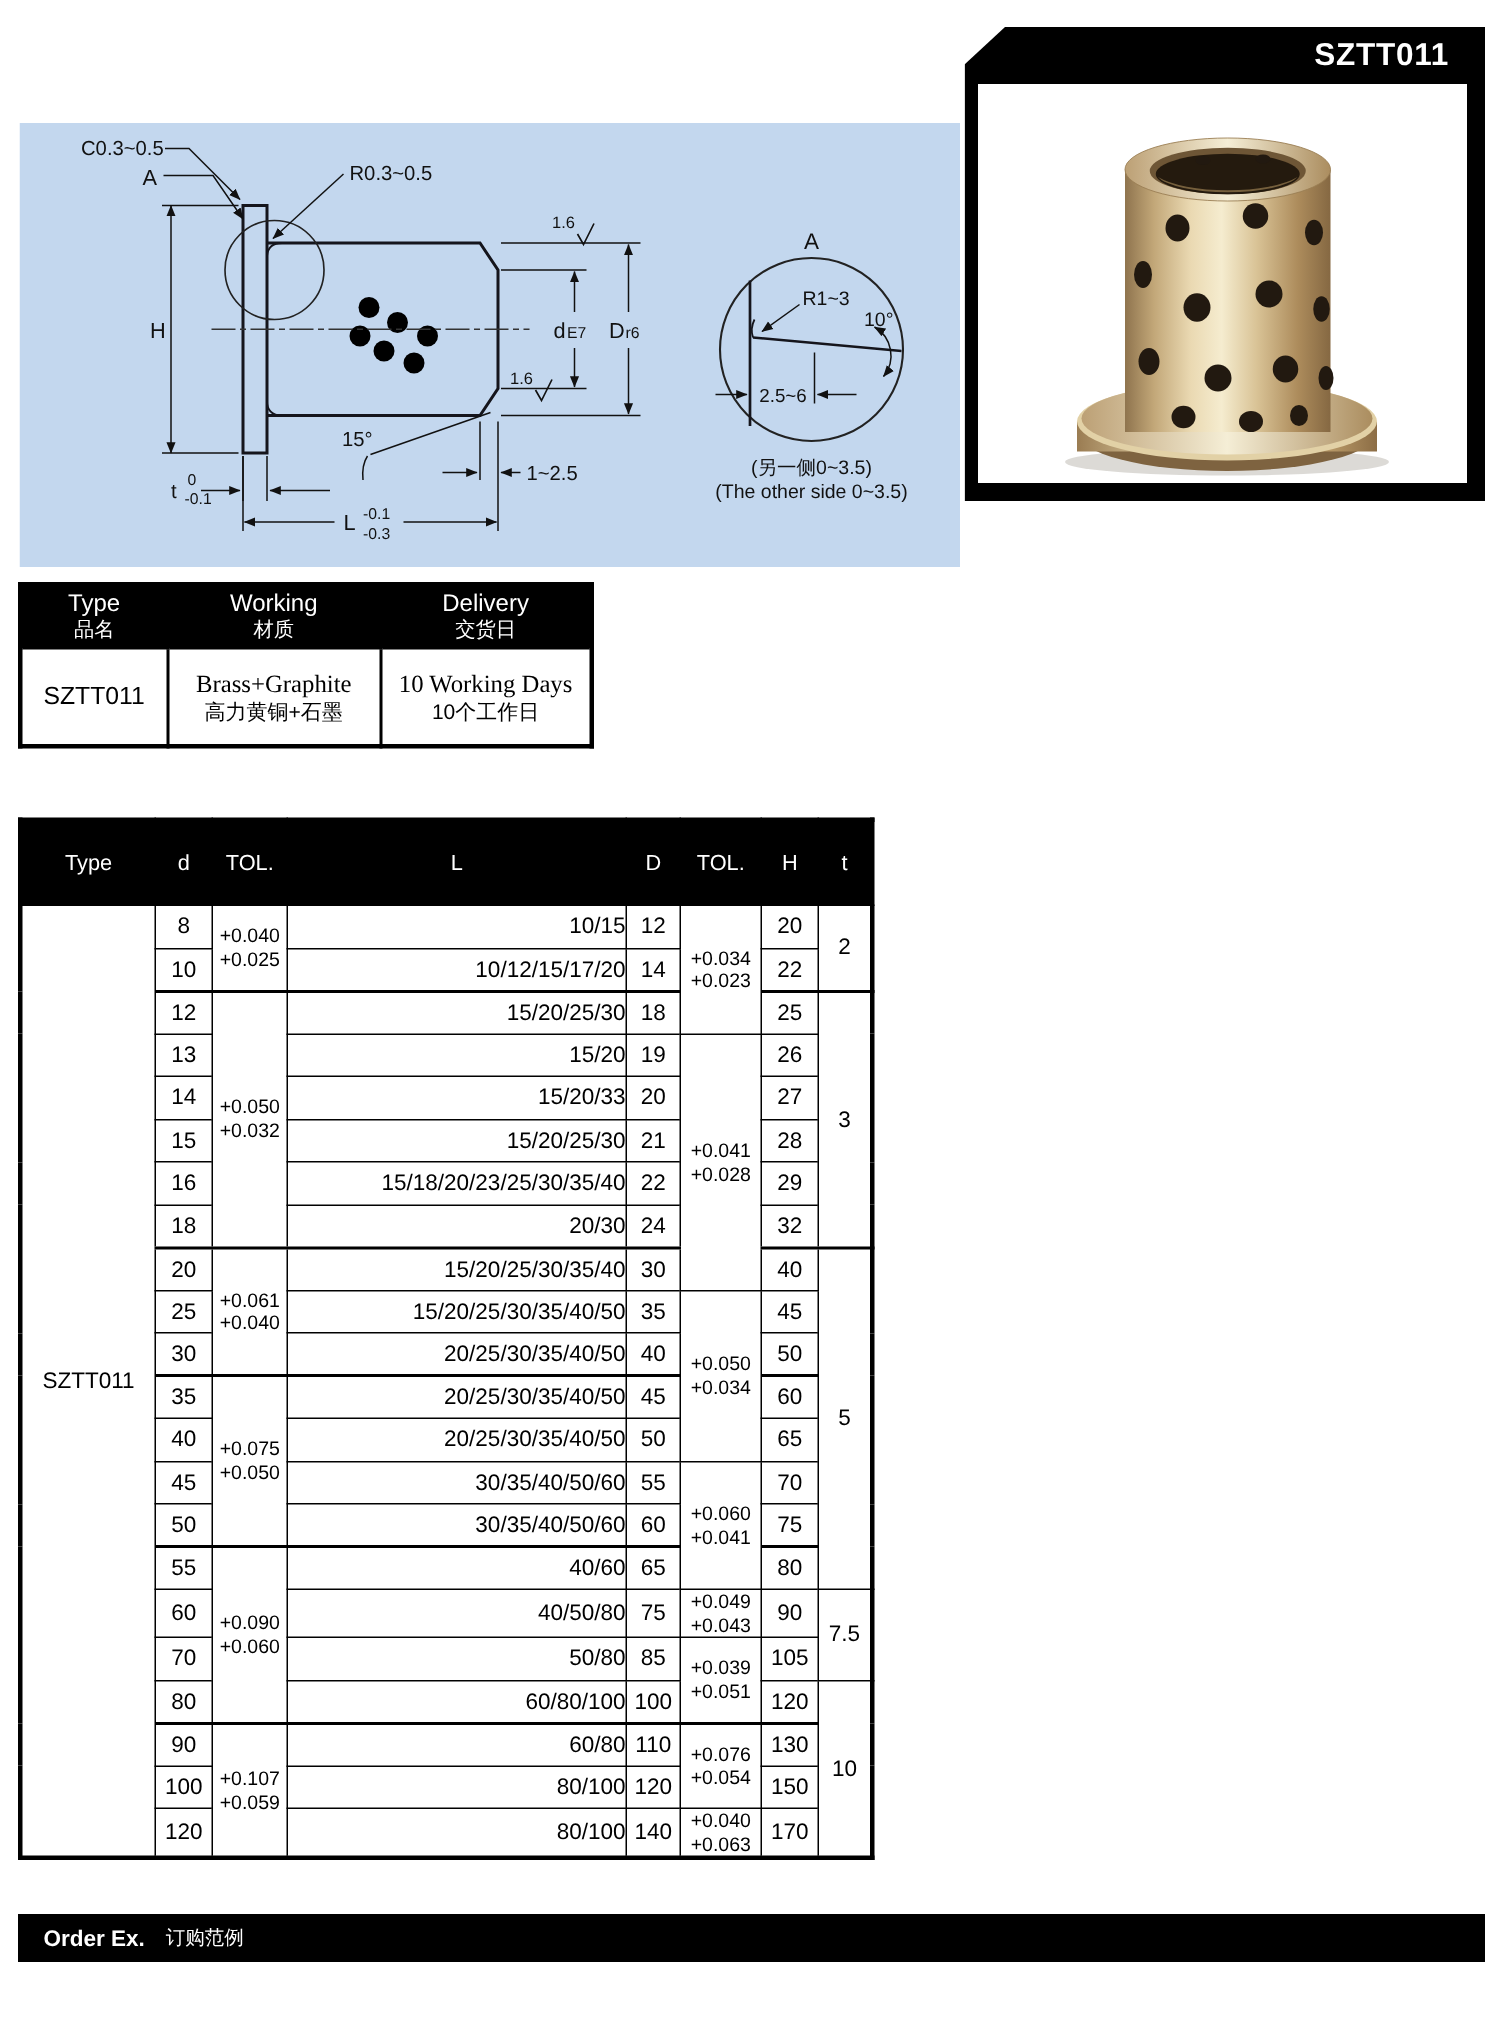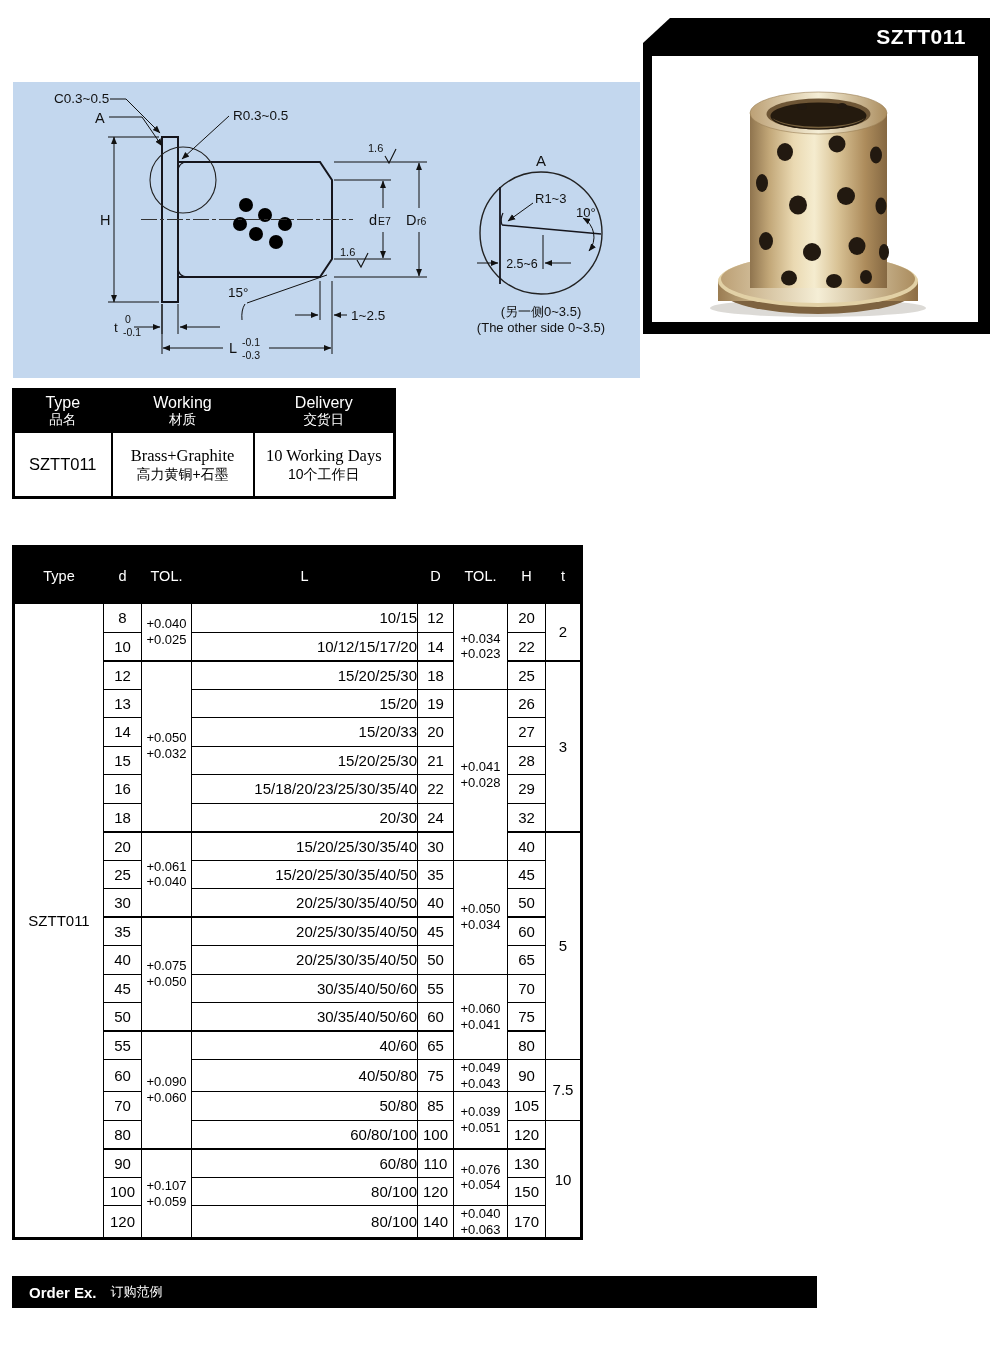--- a/index.html
+++ b/index.html
@@ -33,21 +33,21 @@
   .size-table{position:absolute;left:12px;top:545px;width:568px;border-collapse:collapse;table-layout:fixed;}
   .size-table{border:3px solid #000;}
   .size-table th{background:#000;color:#fff;font-weight:normal;font-size:14.5px;height:53px;border:1.5px solid #000;}
   .size-table td{border:1.5px solid #000;background:#fff;font-size:15px;text-align:center;vertical-align:middle;padding:0;}
   .size-table tr{height:28.5px;}
   .size-table td.lcol{text-align:right;padding-left:14px;}
   .size-table td.tol{font-size:13px;line-height:1.2;}
   .size-table tr.grp td{border-top-width:2.5px;}
 
   
-  .order-bar{position:absolute;left:12px;top:1276px;width:805px;height:32px;background:#000;color:#fff;
+  .order-bar{position:absolute;left:12px;top:1276px;width:978px;height:32px;background:#000;color:#fff;
              display:flex;align-items:center;text-align:right;}
   .order-en{font-size:15px;font-weight:bold;margin-left:17px;}
   .order-zh{font-size:13px;margin-left:14px;}
   .order-example{position:absolute;left:13px;top:1318px;font-size:17px;color:#000;margin-top:44px;}
 
   
   .dwg-text{fill:#111;}
 </style>
 </head>
 <body>

